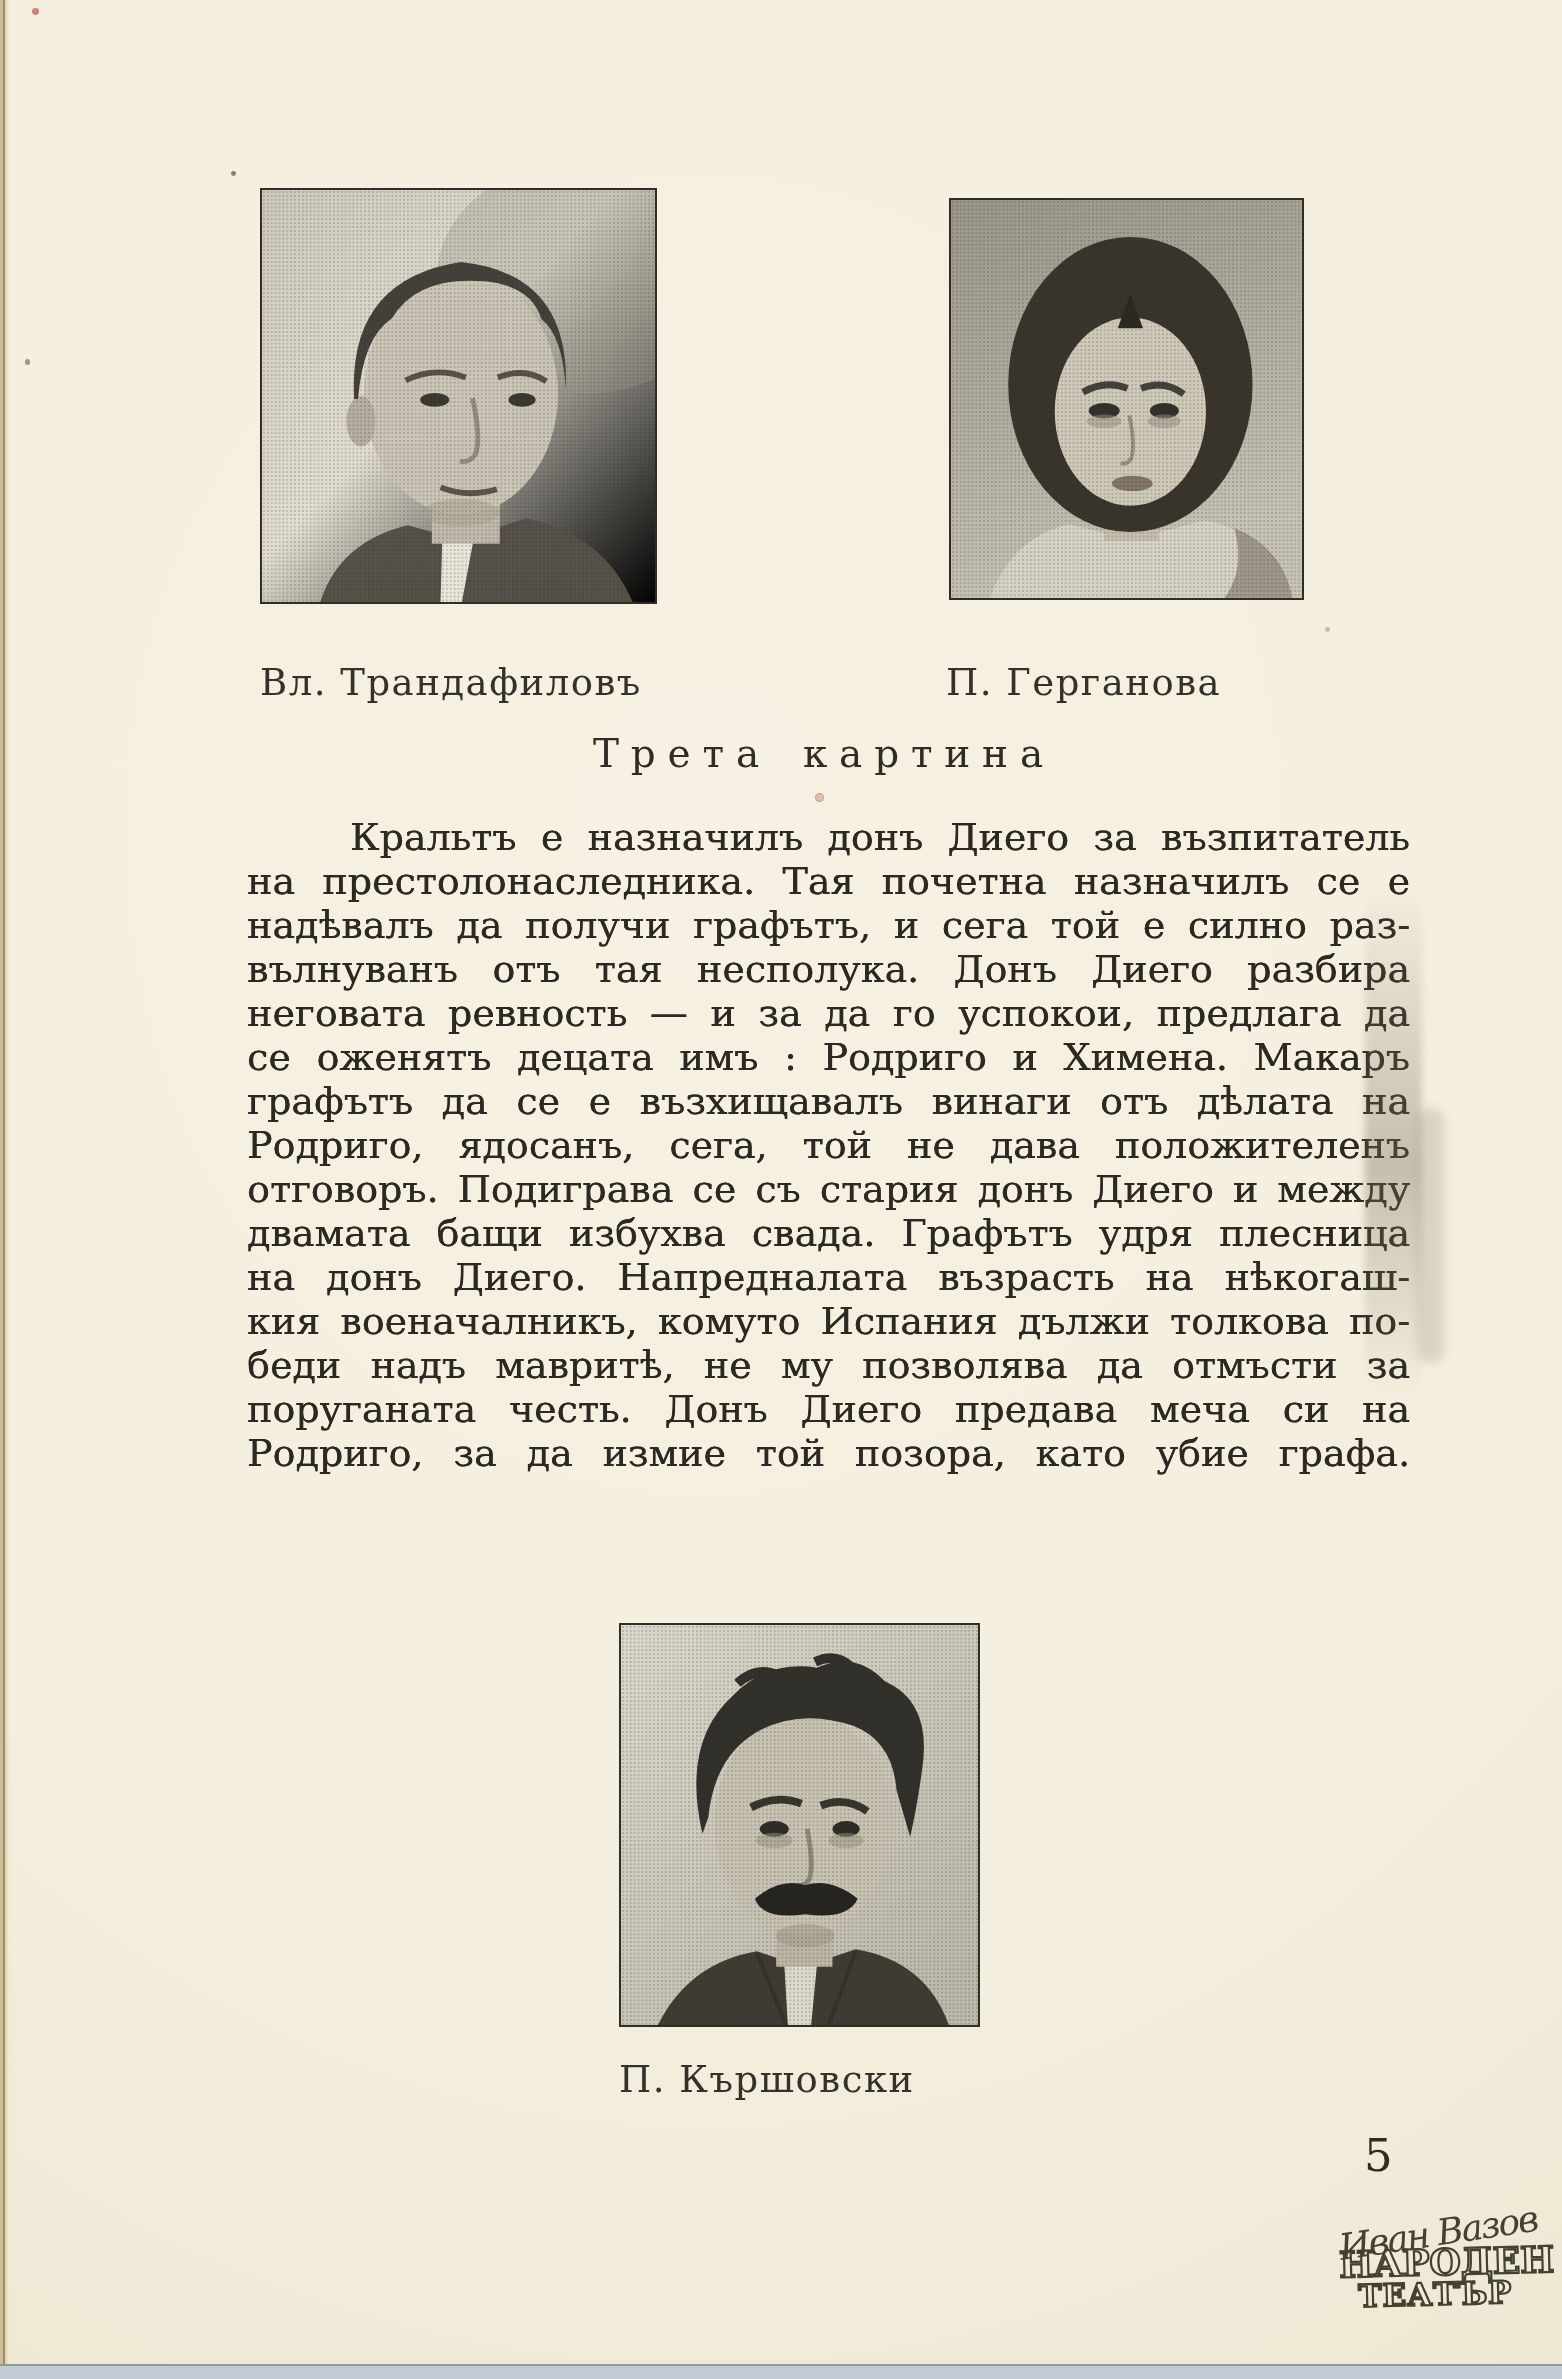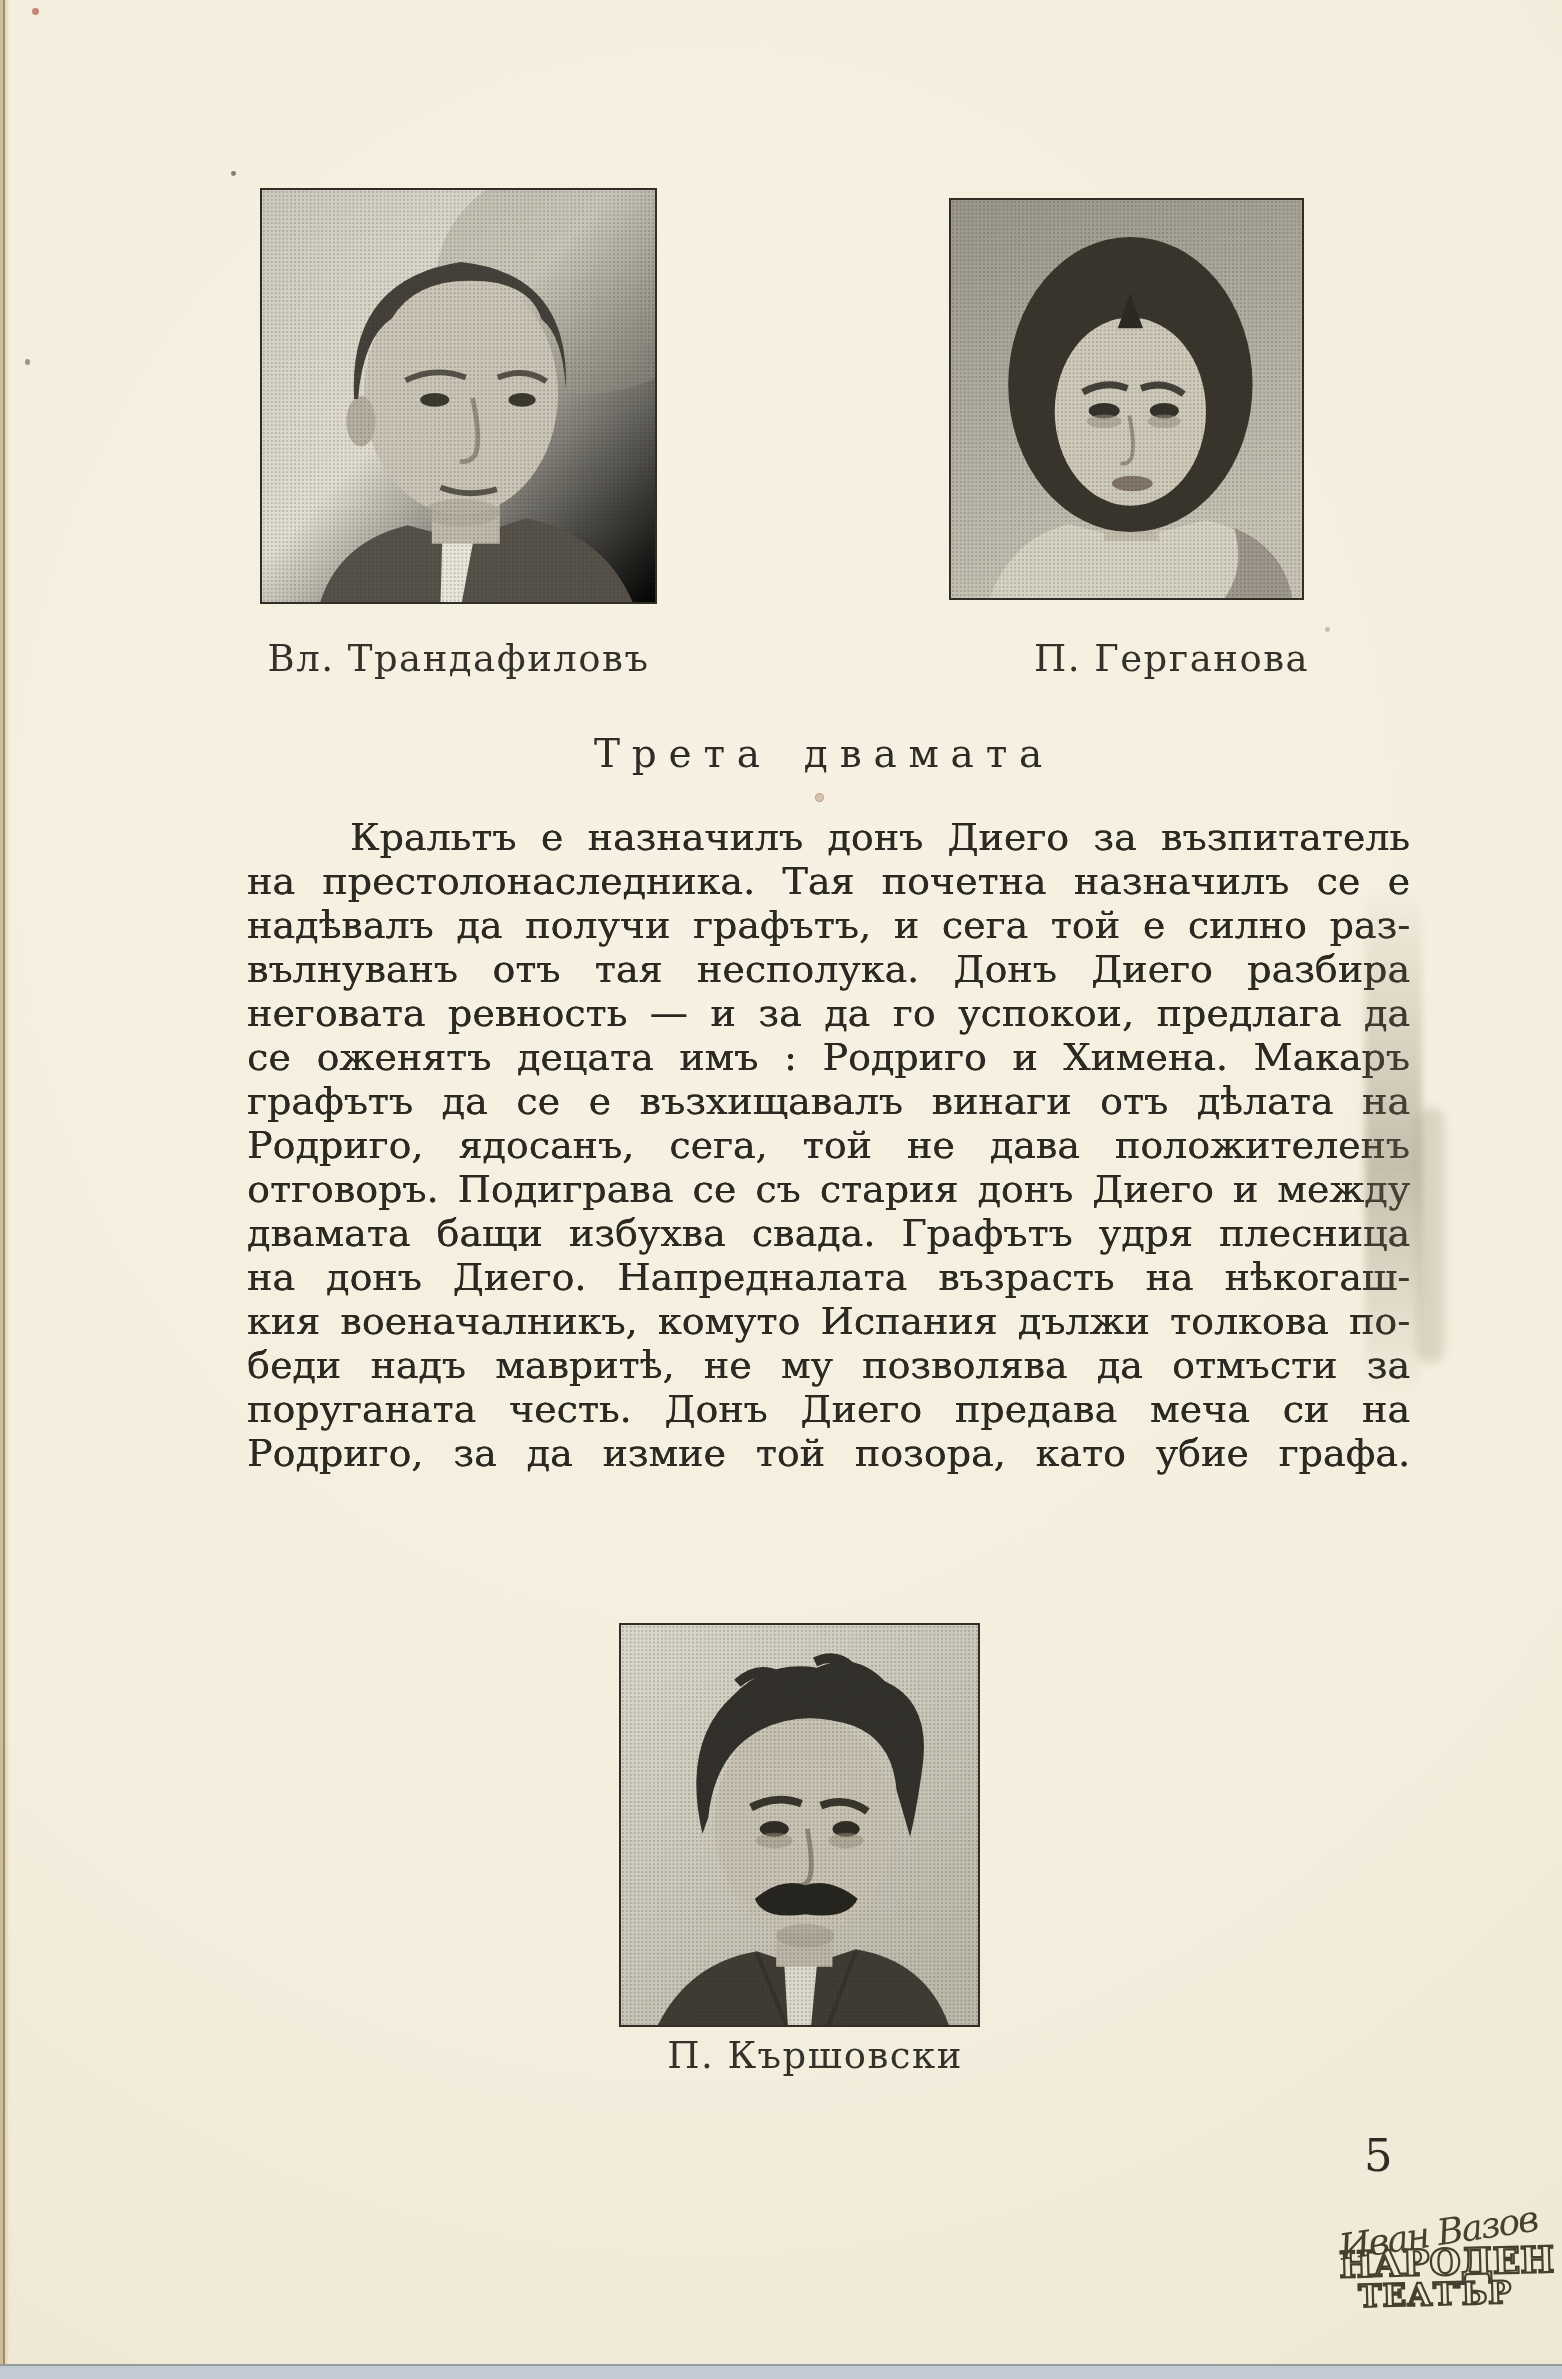--- a/index.html
+++ b/index.html
@@ -24,21 +24,21 @@
     content:"";position:absolute;inset:0;pointer-events:none;
     background-image:radial-gradient(rgba(38,35,30,.20) 1px, transparent 1.4px);
     background-size:3.9px 3.9px;
   }
   .photo1{left:260px;top:188px;width:397px;height:416px;}
   .photo2{left:949px;top:198px;width:355px;height:402px;}
   .photo3{left:619px;top:1623px;width:361px;height:404px;}
   
   .caption{
     position:absolute;font-size:37px;line-height:1.1;letter-spacing:1.5px;
-    color:#33312a;text-align:center;white-space:nowrap;
+    color:#33312a;text-align:left;white-space:nowrap;margin-top:24px;
   }
   .cap1{left:260px;width:397px;top:639px;}
   .cap2{left:946px;width:451px;top:639px;}
   .cap3{left:619px;width:392px;top:2036px;}
   
   .heading{
     position:absolute;left:238px;width:1172px;top:731px;margin:0;
     font-size:39px;font-weight:normal;letter-spacing:11.8px;word-spacing:7.8px;
     text-align:center;color:#2e2c25;white-space:nowrap;
   }
@@ -148,21 +148,21 @@
       <ellipse cx="158" cy="228" rx="18" ry="7" fill="#9a9486" opacity=".55"></ellipse>
       <ellipse cx="220" cy="228" rx="17" ry="7" fill="#9a9486" opacity=".55"></ellipse>
       <path d="M184,222 q6,30 2,44 q-4,7 -11,5" stroke="#969181" stroke-width="4" fill="none"></path>
       <ellipse cx="187" cy="292" rx="21" ry="8" fill="#74675a" opacity=".85"></ellipse>
     </svg>
   </figure>
 
   <div class="caption cap1">Вл. Трандафиловъ</div>
   <div class="caption cap2">П. Герганова</div>
 
-  <h2 class="heading">Трета двамата</h2>
+  <h2 class="heading">Трета картина</h2>
 
   <div class="paragraph">
     <div class="pline first">Кральтъ е назначилъ донъ Диего за възпитатель</div>
     <div class="pline">на престолонаследника. Тая почетна назначилъ се е</div>
     <div class="pline">надѣвалъ да получи графътъ, и сега той е силно раз-</div>
     <div class="pline">вълнуванъ отъ тая несполука. Донъ Диего разбира</div>
     <div class="pline">неговата ревность — и за да го успокои, предлага да</div>
     <div class="pline">се оженятъ децата имъ : Родриго и Химена. Макаръ</div>
     <div class="pline">графътъ да се е възхищавалъ винаги отъ дѣлата на</div>
     <div class="pline">Родриго, ядосанъ, сега, той не дава положителенъ</div>

